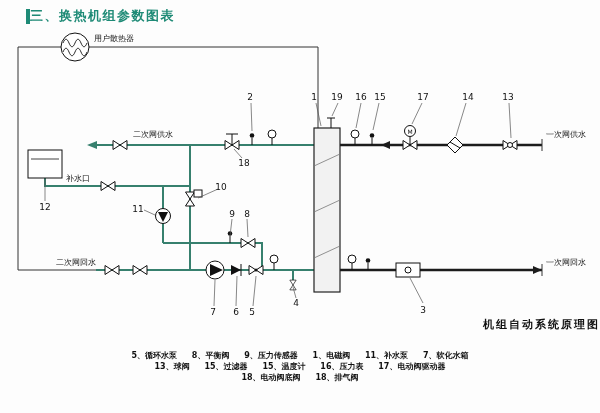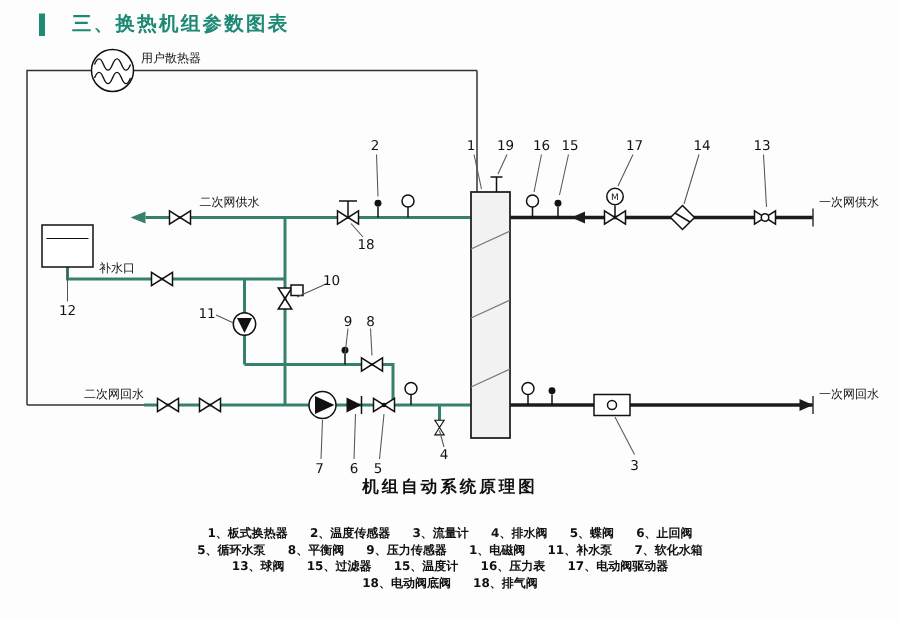--- a/index.html
+++ b/index.html
@@ -2,38 +2,38 @@
 <html style="--accent: #1e8a76; --pipe_secondary: #37806e;"><head>
 <meta charset="utf-8">
 <style>
   html,body{margin:0;padding:0;}
   body{
     width:600px;height:413px;position:relative;overflow:hidden;
     background:#fdfdfd;
     font-family:"DejaVu Sans","Liberation Sans",sans-serif;
   }
   .page{position:absolute;inset:0;}
-  .title-row{position:absolute;left:26px;top:7px;display:flex;align-items:center;gap:18px;}
+  .title-row{position:absolute;left:26px;top:7px;display:flex;align-items:center;gap:0;}
   .title-bar{width:4px;height:15px;background:var(--accent,#1e8a76);}
   .title-text{color:var(--accent,#1e8a76);font-size:13px;font-weight:bold;letter-spacing:1.5px;}
   svg.diagram{position:absolute;left:0;top:0;}
   .lbl{font-size:8px;fill:#111;}
   .callout{font-size:9px;fill:#111;text-anchor:middle;}
   .leader{stroke:#555;stroke-width:.7;fill:none;}
   .pipe-thin{stroke:#333;stroke-width:1;fill:none;}
   .pipe-g{stroke:var(--pipe_secondary,#37806e);stroke-width:2;fill:none;}
   .pipe-k{stroke:#1c1c1c;stroke-width:2.4;fill:none;}
   .arrow-g{fill:var(--pipe_secondary,#37806e);stroke:none;}
   .arrow-k{fill:#1c1c1c;stroke:none;}
   .sym{stroke:#111;stroke-width:1;fill:#fff;}
   .sym-f{fill:#111;stroke:none;}
   .hx-body{fill:#f2f2f2;stroke:#222;stroke-width:1.2;}
   .hx-line{stroke:#777;stroke-width:.8;}
   .motor-label{font-size:6px;fill:#111;text-anchor:middle;}
-  .caption{position:absolute;top:317px;left:0;right:0;text-align:center;}
+  .caption{position:absolute;top:317px;left:0;right:0;text-align:right;}
   .caption-cn{font-size:11px;font-weight:bold;color:#111;letter-spacing:2px;}
   .caption-en{font-size:8.5px;color:#222;margin-top:2px;letter-spacing:.5px;}
   .legend{position:absolute;top:350px;left:0;right:0;text-align:center;
           font-size:8px;color:#111;font-weight:bold;}
   .legend-row{line-height:11px;}
   .legend-item{margin:0 6px;white-space:nowrap;}
 </style>
 </head>
 <body>
 
@@ -225,28 +225,20 @@
       <text x="546" y="137" class="lbl">一次网供水</text>
       <text x="546" y="265" class="lbl">一次网回水</text>
     </g>
   </svg>
 
   <div class="caption">
     <div class="caption-cn">机组自动系统原理图</div>
   </div>
 
   <div class="legend">
-    <div class="legend-row">
-      <span class="legend-item">1、板式换热器</span>
-      <span class="legend-item">2、温度传感器</span>
-      <span class="legend-item">3、流量计</span>
-      <span class="legend-item">4、排水阀</span>
-      <span class="legend-item">5、蝶阀</span>
-      <span class="legend-item">6、止回阀</span>
-    </div>
     <div class="legend-row">
       <span class="legend-item">5、循环水泵</span>
       <span class="legend-item">8、平衡阀</span>
       <span class="legend-item">9、压力传感器</span>
       <span class="legend-item">1、电磁阀</span>
       <span class="legend-item">11、补水泵</span>
       <span class="legend-item">7、软化水箱</span>
     </div>
     <div class="legend-row">
       <span class="legend-item">13、球阀</span>

